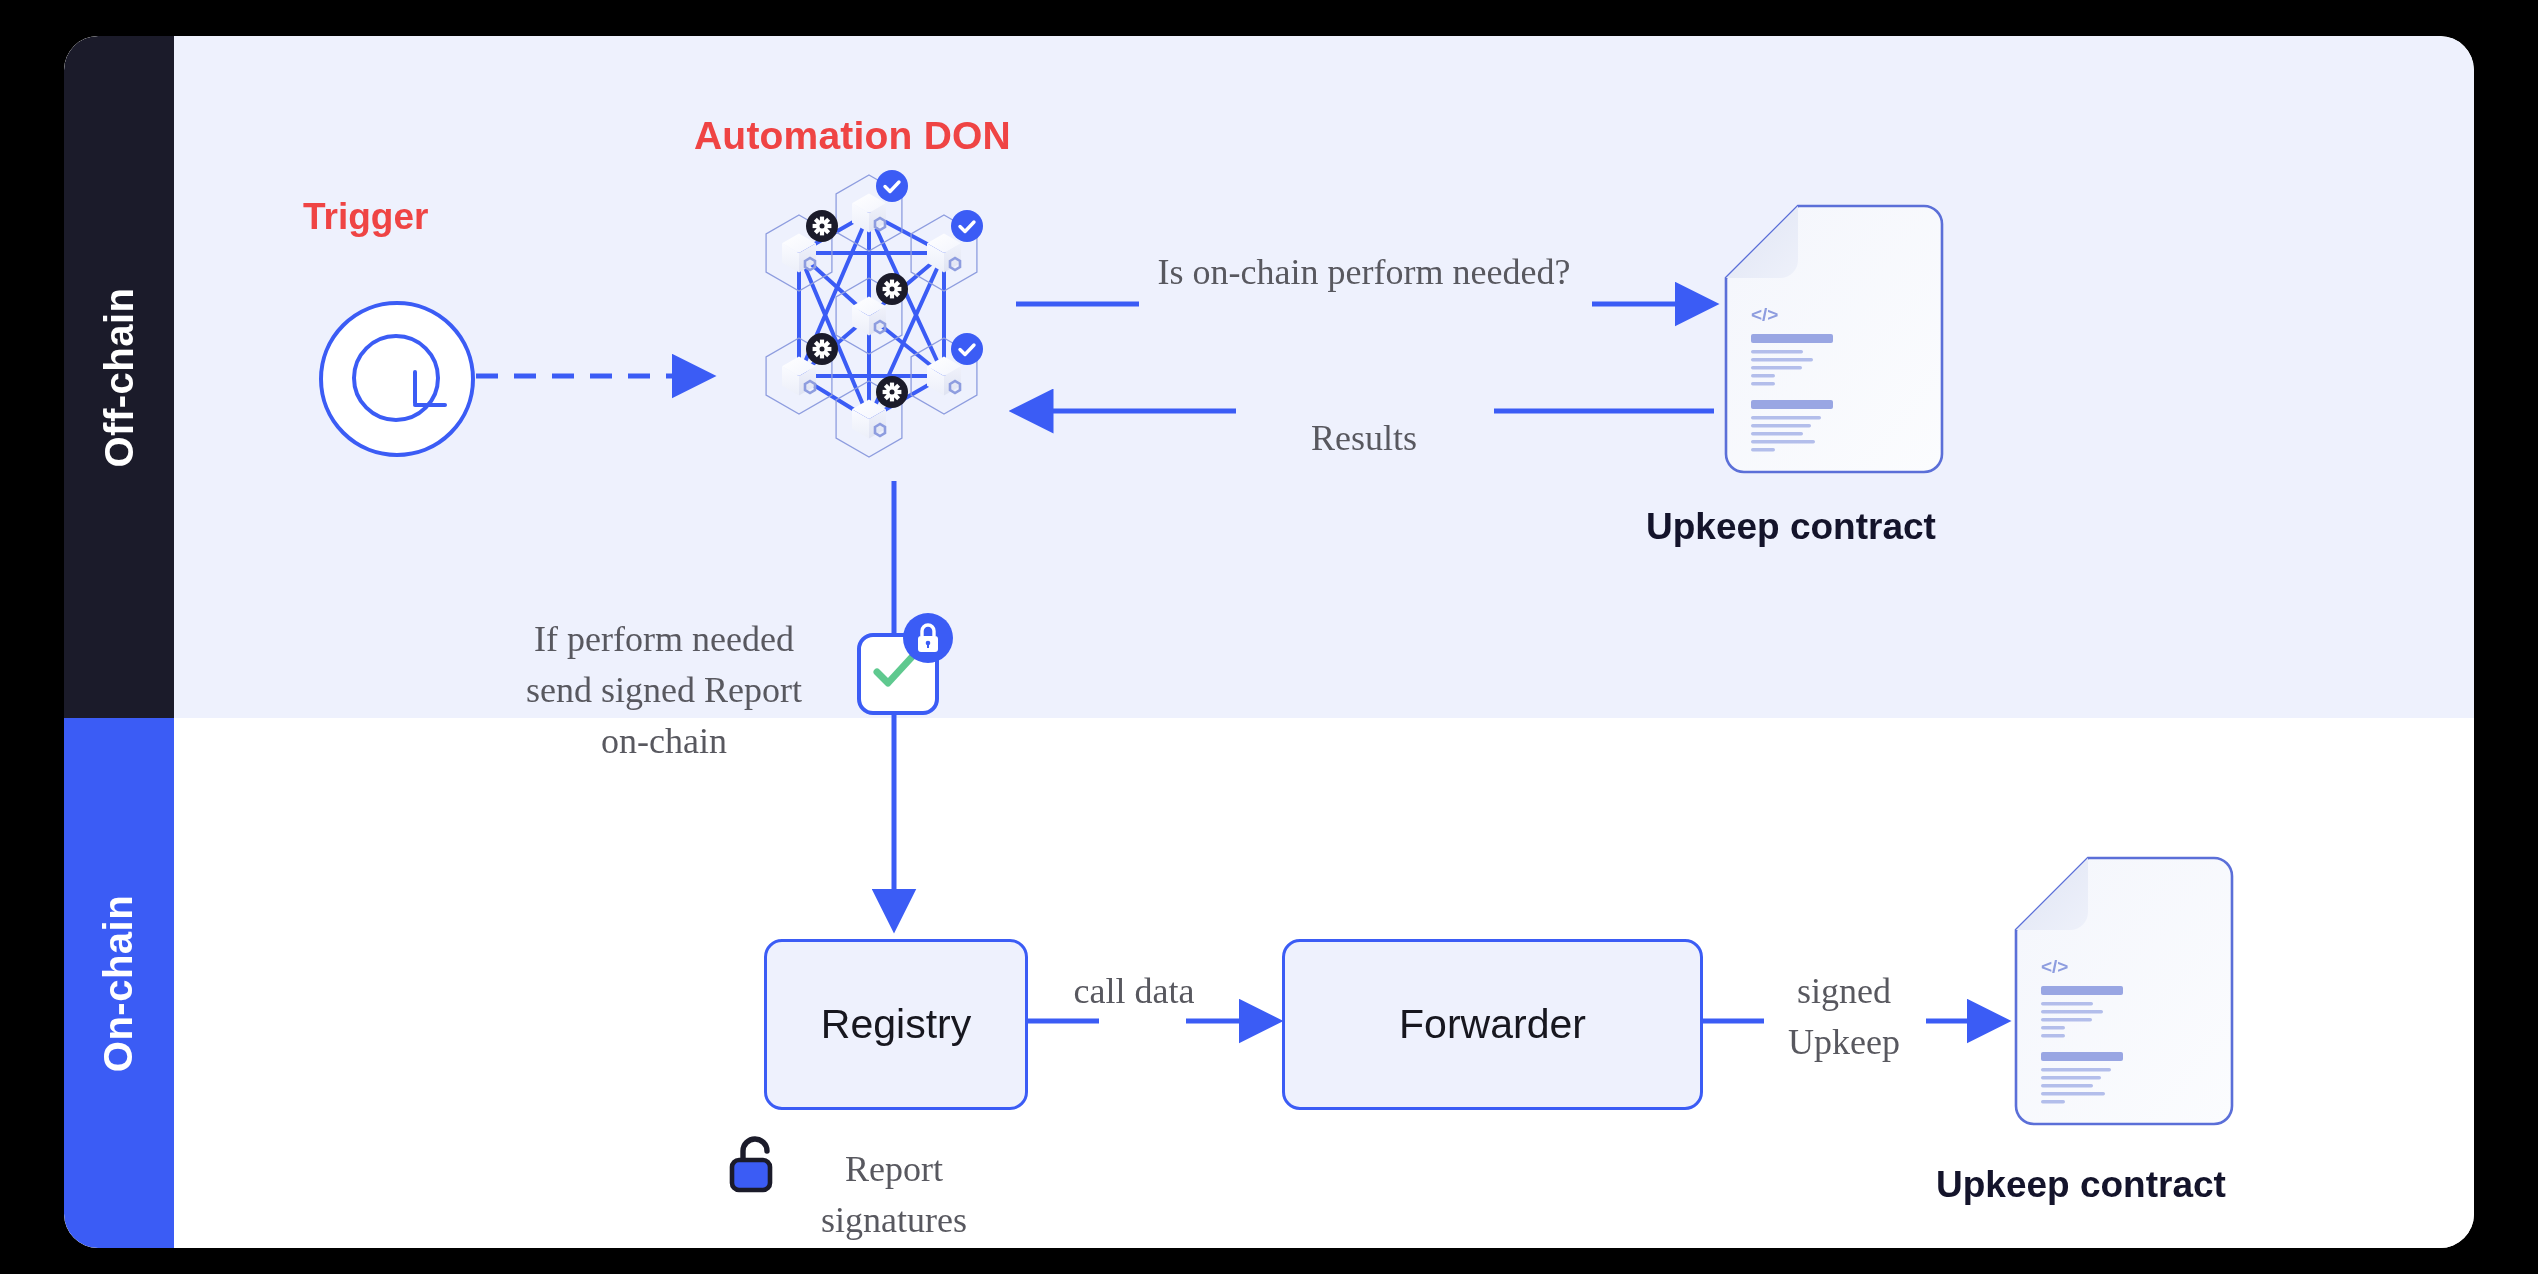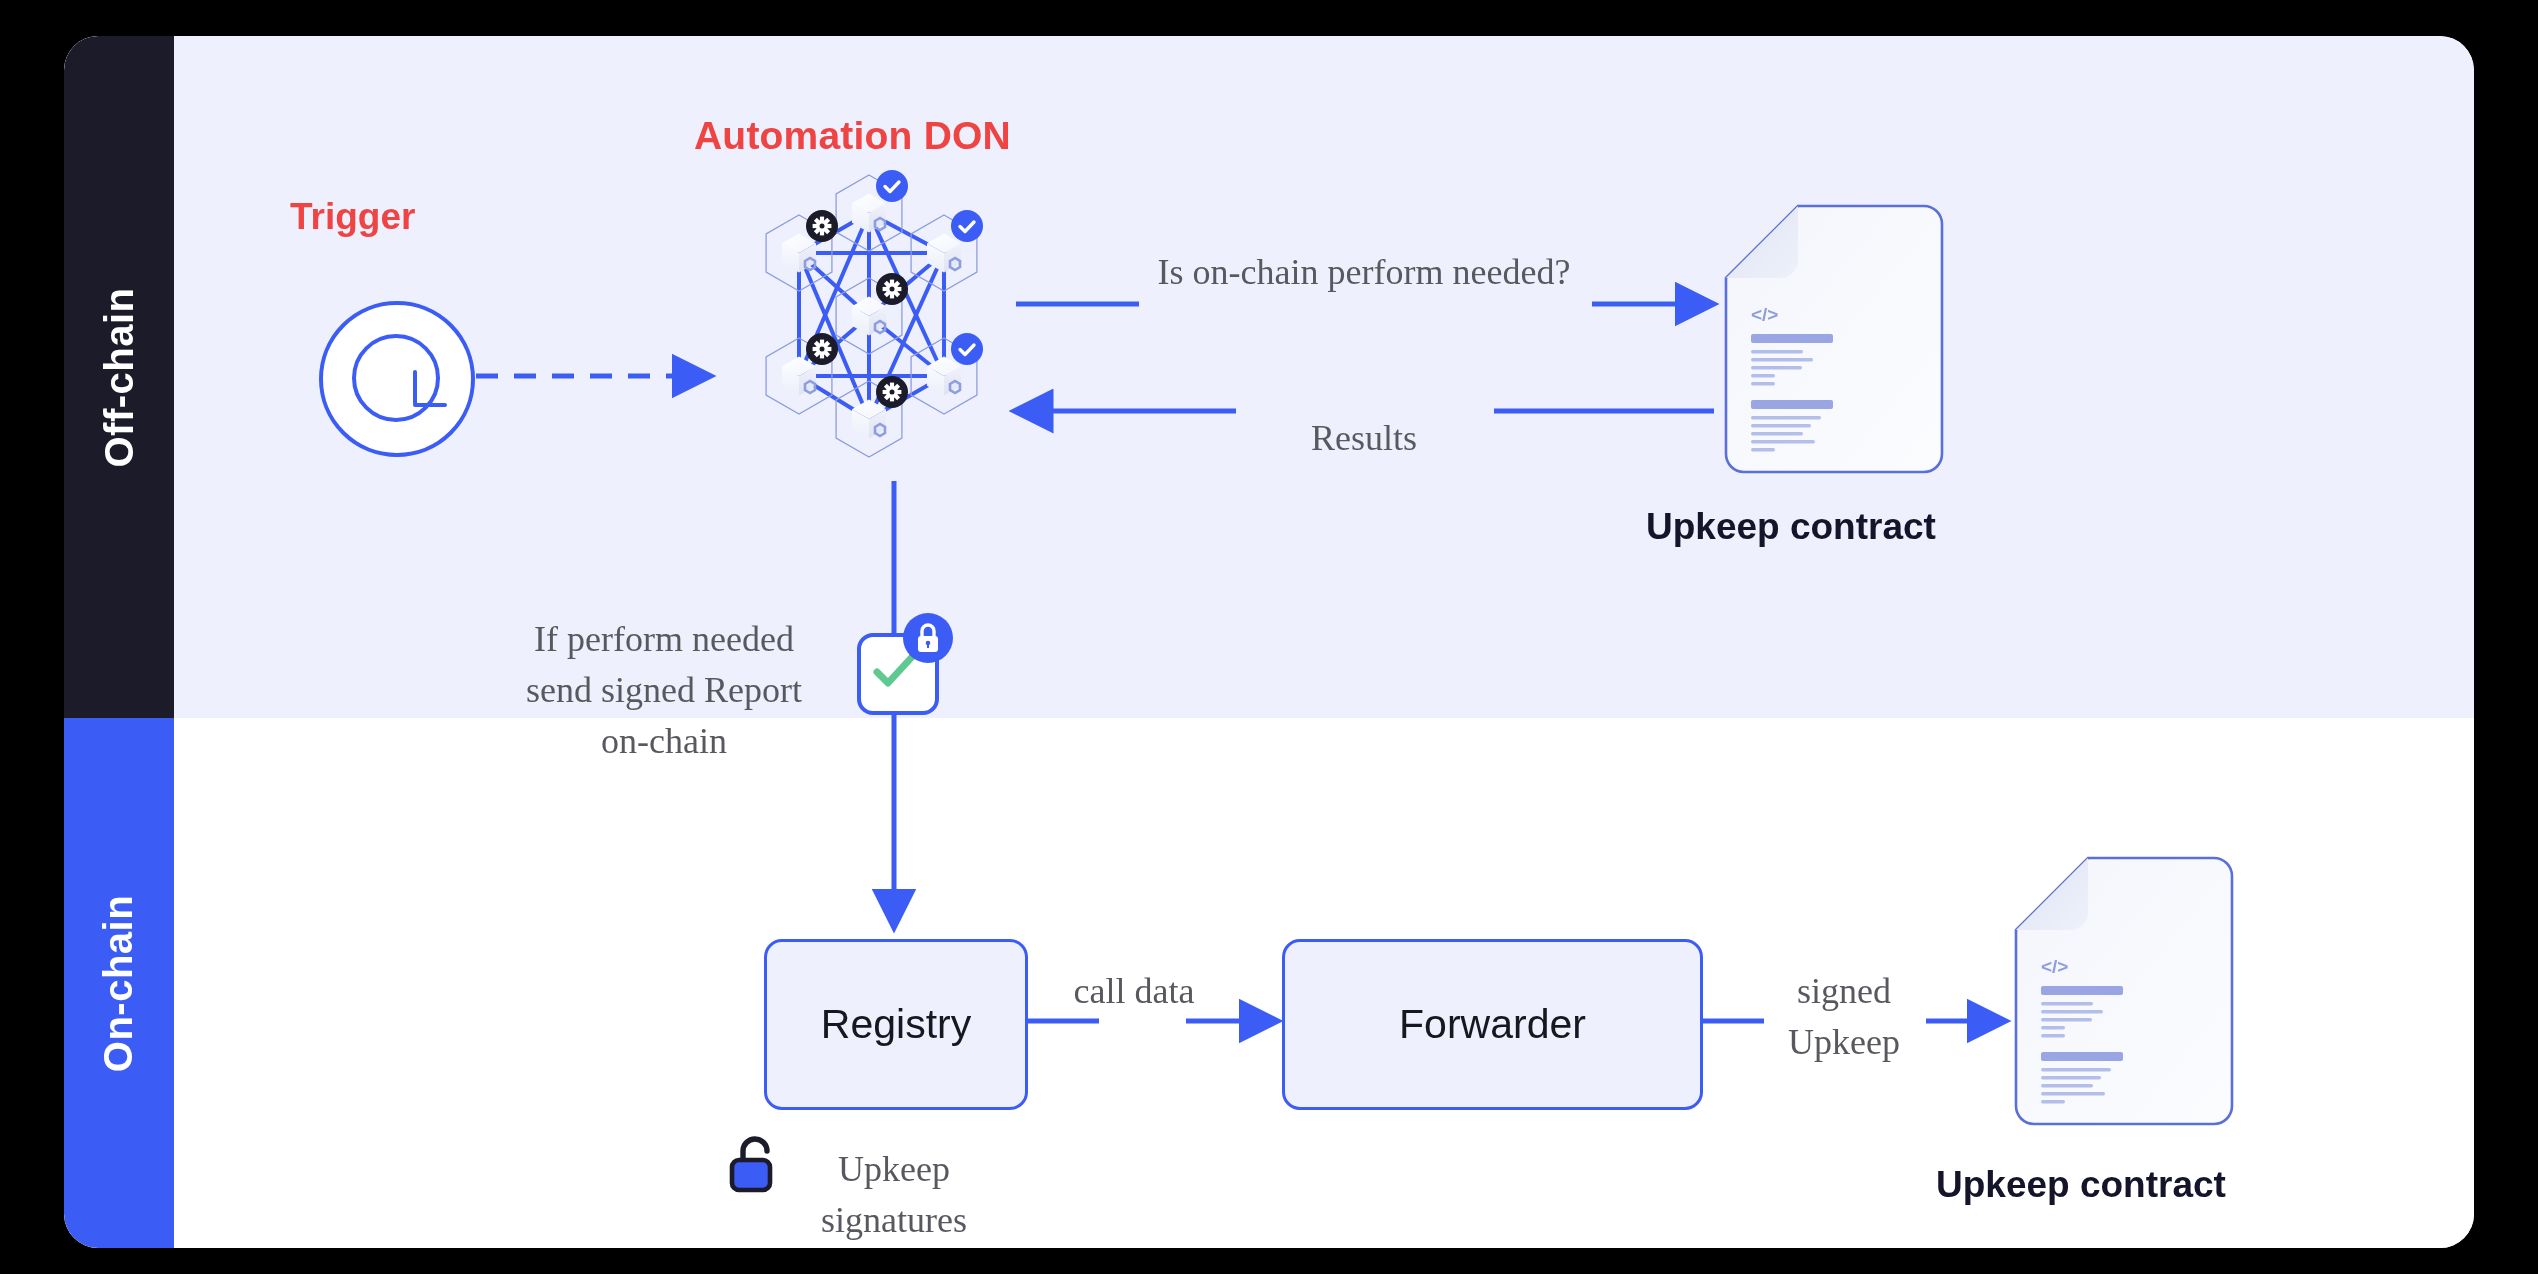--- a/index.html
+++ b/index.html
@@ -21,21 +21,21 @@
       transform:rotate(-90deg);white-space:nowrap;
       font-weight:700;font-size:40px;letter-spacing:.5px;color:#ffffff;}
   .sb-off{top:0px;height:682px;background:#1b1b2a;border-top-left-radius:34px;}
   .sb-on{top:682px;height:530px;background:#3b5cf5;border-bottom-left-radius:34px;}
 
   
   .hdr{position:absolute;font-weight:700;color:#ef4444;}
   .lbl{position:absolute;color:#58585f;font-weight:400;text-align:center;line-height:1.42;font-family:Liberation Serif, serif;}
 
   #title-automation-don{left:630px;top:78px;font-size:39px;letter-spacing:.2px;}
-  #title-trigger{left:226px;top:160px;font-size:37px;}
+  #title-trigger{left:239px;top:160px;font-size:37px;}
   #label-upkeep-top{left:1582px;top:470px;font-size:37px;font-weight:700;color:#14142b;}
   #label-upkeep-bottom{left:1872px;top:1128px;font-size:37px;font-weight:700;color:#14142b;}
 
   #label-is-onchain{left:1080px;top:211px;width:440px;font-size:36px;}
   #label-results{left:1180px;top:377px;width:240px;font-size:36px;}
   #label-if-perform{left:450px;top:578px;width:300px;font-size:36px;}
   #label-call-data{left:1000px;top:930px;width:140px;font-size:36px;}
   #label-perform-upkeep{left:1680px;top:930px;width:200px;font-size:36px;}
   #label-verify-sig{left:725px;top:1108px;width:210px;font-size:36px;}
 
@@ -320,21 +320,21 @@
 
     <div class="flowbox" id="box-registry">
       <span>Registry</span>
     </div>
     <div class="flowbox" id="box-forwarder">
       <span>Forwarder</span>
     </div>
 
     <div class="lbl" id="label-call-data">call data</div>
     <div class="lbl" id="label-perform-upkeep">signed Upkeep</div>
-    <div class="lbl" id="label-verify-sig">Upkeep signatures</div>
+    <div class="lbl" id="label-verify-sig">Report signatures</div>
 
     <svg id="icon-unlock" viewBox="0 0 56 62">
       <path d="M16 26 V17 a12 12 0 0 1 24 0" stroke="#1b1b2a" stroke-width="5.4" fill="none" stroke-linecap="round"></path>
       <rect x="5" y="26" width="38" height="30" rx="7" fill="#3b5cf5" stroke="#1b1b2a" stroke-width="4.6"></rect>
     </svg>
 
     <div class="doc" id="doc-bottom">
       <svg width="220" height="272" viewBox="0 0 220 272">
         <path d="M2 74 L74 2 H200 a18 18 0 0 1 18 18 V250 a18 18 0 0 1 -18 18 H20 a18 18 0 0 1 -18 -18 Z" fill="url(#docg1)" stroke="#5b6fd8" stroke-width="2.6"></path>
         <path d="M2 74 L74 2 V56 a18 18 0 0 1 -18 18 Z" fill="url(#foldg1)" stroke="none"></path>

